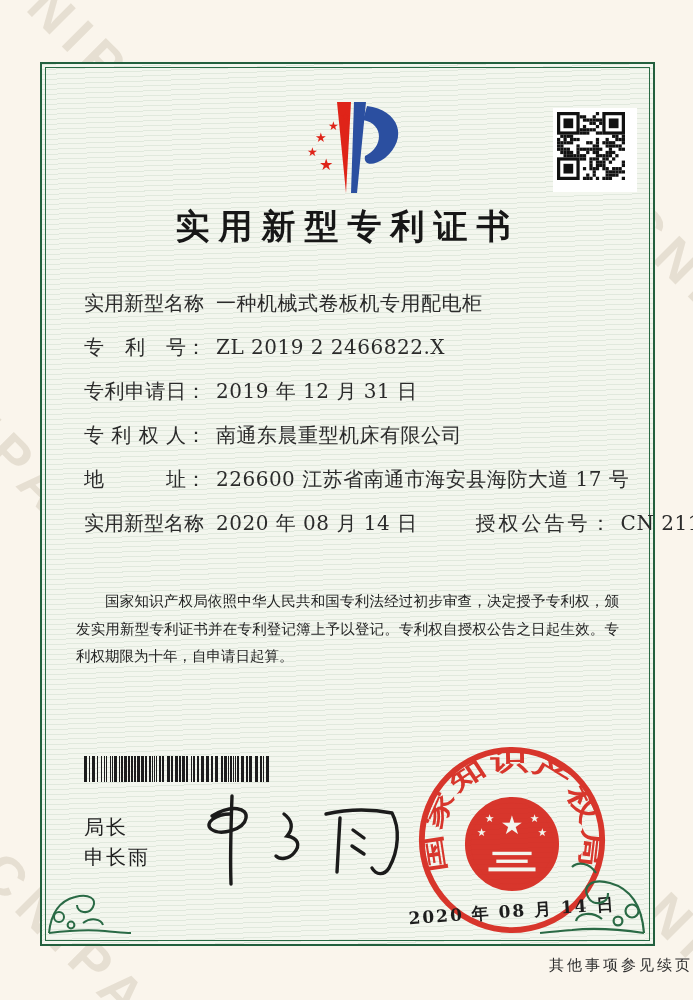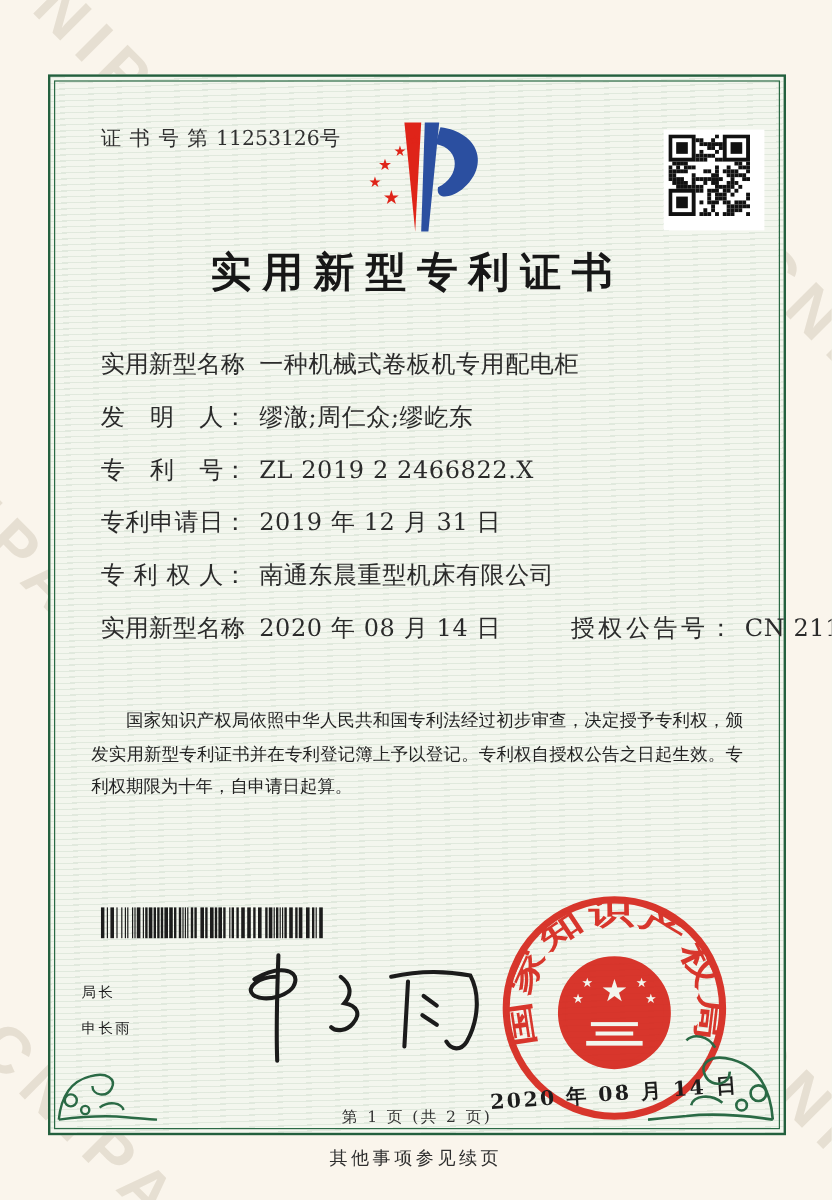--- a/index.html
+++ b/index.html
@@ -51,57 +51,54 @@
   .grant-second{margin-left:58px;}
   
   .paras{
     position:absolute;left:34px;right:34px;top:524px;
     font-size:14.5px;line-height:27.5px;text-align:justify;color:#232323;
   }
   .paras p{margin:0;text-indent:2em;}
   
   .barcode{position:absolute;left:42px;top:692px;width:188px;height:26px;}
   
-  .signer{position:absolute;left:26px;top:748px;font-size:12px;line-height:30px;letter-spacing:2px;color:#222;}
+  .signer{position:absolute;left:42px;top:748px;font-size:20px;line-height:30px;letter-spacing:2px;color:#222;}
   .signature{position:absolute;left:138px;top:720px;}
   
   .seal{position:absolute;left:372px;top:678px;width:196px;height:196px;opacity:0.93;}
   .seal-date{
     position:absolute;left:362px;top:836px;width:216px;text-align:center;
     font-size:17px;font-weight:600;color:#1d1d1d;letter-spacing:2px;
     transform:rotate(-4deg);
   }
   .page-info{
     position:absolute;left:0;right:0;top:858px;text-align:center;
     font-size:13px;letter-spacing:2px;color:#333;
   }
   .corner{position:absolute;pointer-events:none;}
   .corner.bl{left:3px;bottom:3px;}
   .corner.br{right:3px;bottom:3px;transform:scaleX(-1);}
   
   .note{
-    position:absolute;left:0;right:0;top:956px;text-align:center;
+    position:absolute;left:0;right:0;top:956px;text-align:right;
     font-size:15px;letter-spacing:3px;color:#2e2e2e;
   }
 </style>
 </head>
 <body>
 
 <div class="wm" style="left:-28px;top:6px;">CNIPA</div>
 <div class="wm" style="left:598px;top:256px;">CNIPA</div>
 <div class="wm" style="left:-120px;top:400px;">CNIPA</div>
 <div class="wm" style="left:240px;top:262px;opacity:.55;">CNIPA</div>
 <div class="wm" style="left:-40px;top:906px;">CNIPA</div>
 <div class="wm" style="left:590px;top:912px;">CNIPA</div>
 
 <div class="frame">
 
-  <div class="cert-no">
-    <span class="sp">证书号第</span><span>11253126</span><span class="sp">号</span>
-  </div>
 
   <div class="logo">
     <svg width="150" height="98" viewBox="0 0 150 98">
       <polygon points="64,4 78,4 73,95" fill="#df2419"></polygon>
       <polygon points="81,4 93,4 84,95 78,95" fill="#2b4fa0"></polygon>
       <path d="M94,8 C126,12 136,40 112,60 C101,68 90,68 92,58 C110,50 112,26 90,22 Z" fill="#2b4fa0"></path>
       <text x="68" y="22" font-size="10" fill="#df2419">★</text>
       <text x="55" y="32" font-size="12" fill="#df2419">★</text>
       <text x="42" y="44" font-size="13" fill="#df2419">★</text>
       <text x="34" y="58" font-size="12" fill="#df2419">★</text>
@@ -276,30 +273,30 @@
       </svg>
   </div>
 
   <div class="title">实用新型专利证书</div>
 
   <div class="fields">
     <div class="frow">
       <span class="flabel">实用新型名称</span><span class="colon">：</span><span class="fvalue">一种机械式卷板机专用配电柜</span>
     </div>
     <div class="frow">
-      <span class="flabel">发明人</span><span class="colon">：</span><span class="fvalue">缪澈;周仁众;缪屹东</span>
-    </div>
-    <div class="frow">
       <span class="flabel">专利号</span><span class="colon">：</span><span class="fvalue">ZL 2019 2 2466822.X</span>
     </div>
     <div class="frow">
       <span class="flabel">专利申请日</span><span class="colon">：</span><span class="fvalue">2019 年 12 月 31 日</span>
     </div>
     <div class="frow">
       <span class="flabel">专利权人</span><span class="colon">：</span><span class="fvalue">南通东晨重型机床有限公司</span>
+    </div>
+    <div class="frow">
+      <span class="flabel">地址</span><span class="colon">：</span><span class="fvalue">226600 江苏省南通市海安县海防大道 17 号</span>
     </div>
     <div class="frow">
       <span class="flabel">实用新型名称</span><span class="colon">：</span><span class="fvalue">2020 年 08 月 14 日</span><span class="grant-second"><span style="letter-spacing:3px;">授权公告号</span><span class="colon">：</span><span class="fvalue">CN 211266036 U</span></span>
     </div>
   </div>
 
   <div class="paras">
     <p>国家知识产权局依照中华人民共和国专利法经过初步审查，决定授予专利权，颁发实用新型专利证书并在专利登记簿上予以登记。专利权自授权公告之日起生效。专利权期限为十年，自申请日起算。</p>
   </div>
 
@@ -395,21 +392,20 @@
         <text x="69" y="96" font-size="11" fill="#f3f6ee" text-anchor="middle">★</text>
         <text x="131" y="96" font-size="11" fill="#f3f6ee" text-anchor="middle">★</text>
         <rect x="80" y="112" width="40" height="3.4" fill="#f3f6ee"></rect>
         <rect x="84" y="120" width="32" height="3.4" fill="#f3f6ee"></rect>
         <rect x="76" y="128" width="48" height="4" fill="#f3f6ee"></rect>
       </g>
     </svg>
   </div>
   <div class="seal-date">2020 年 08 月 14 日</div>
 
-  <div class="page-info">第 1 页 (共 2 页)</div>
 
   <div class="corner bl">
     <svg width="86" height="64" viewBox="0 0 86 64" fill="none" stroke="#2a6a45" stroke-width="2">
       <path d="M4,60 C6,40 14,28 30,24 C44,20 52,26 48,34 C44,42 32,40 32,32"></path>
       <path d="M4,60 C20,58 40,56 60,58 C72,59 80,60 86,60"></path>
       <circle cx="14" cy="44" r="5"></circle>
       <circle cx="26" cy="52" r="3.4"></circle>
       <path d="M38,50 C46,44 56,46 58,52"></path>
     </svg>
   </div>

